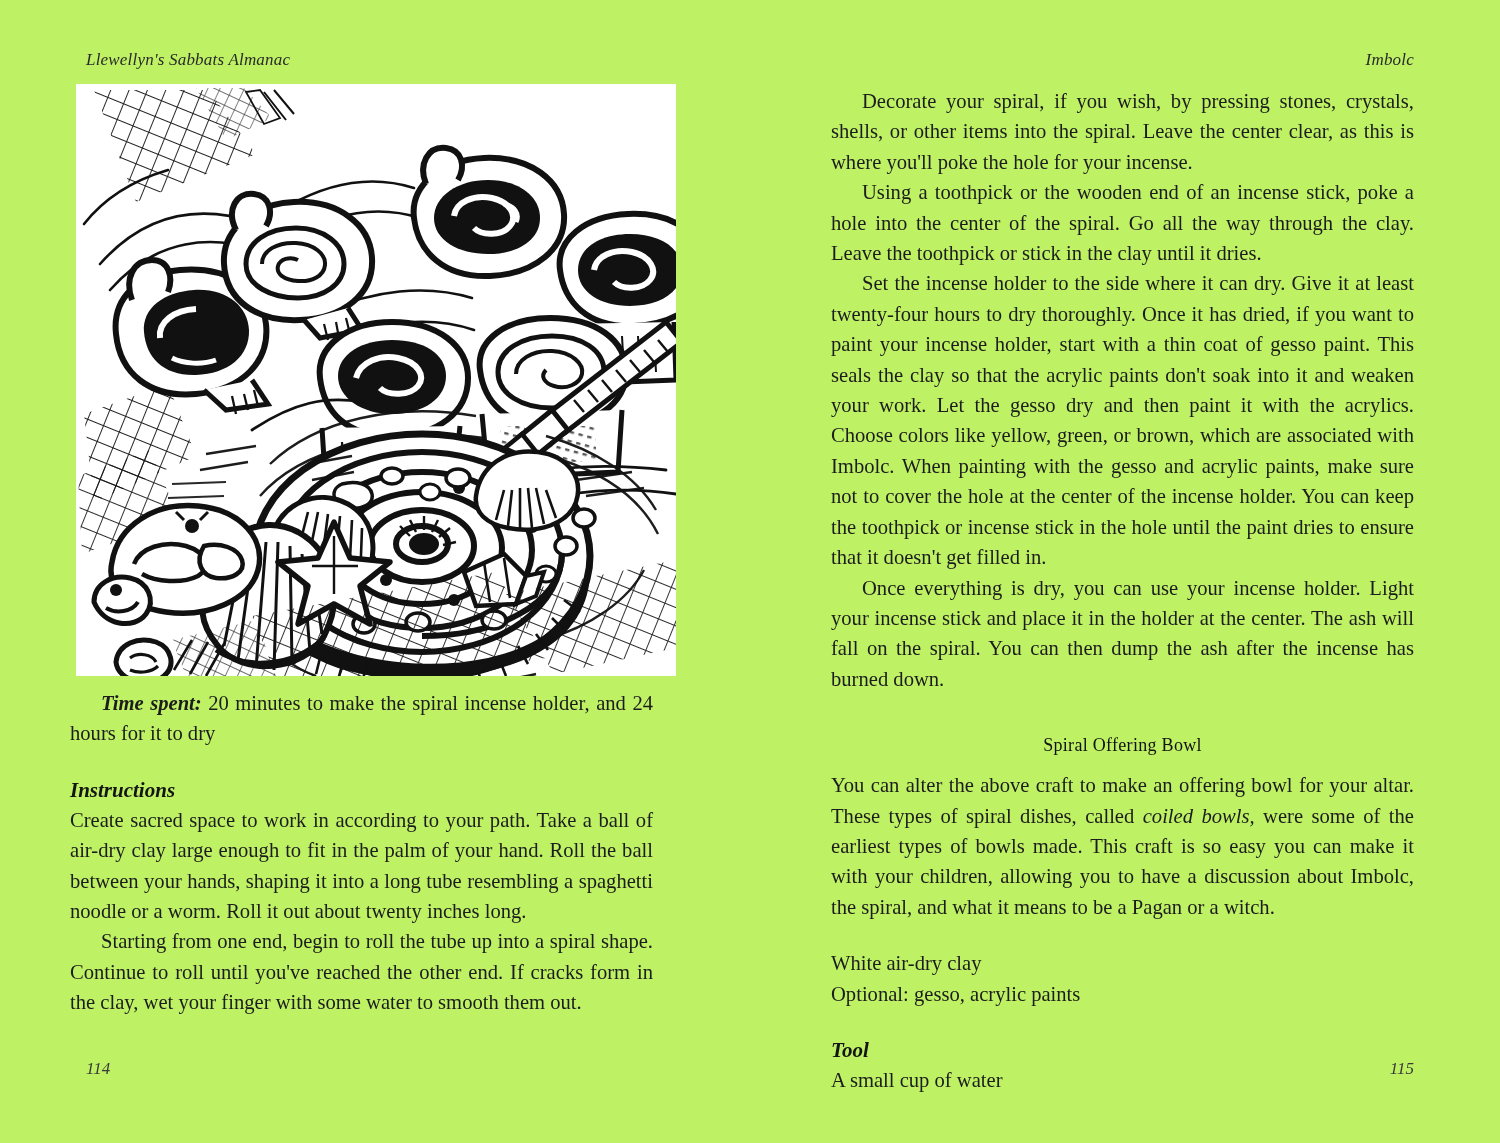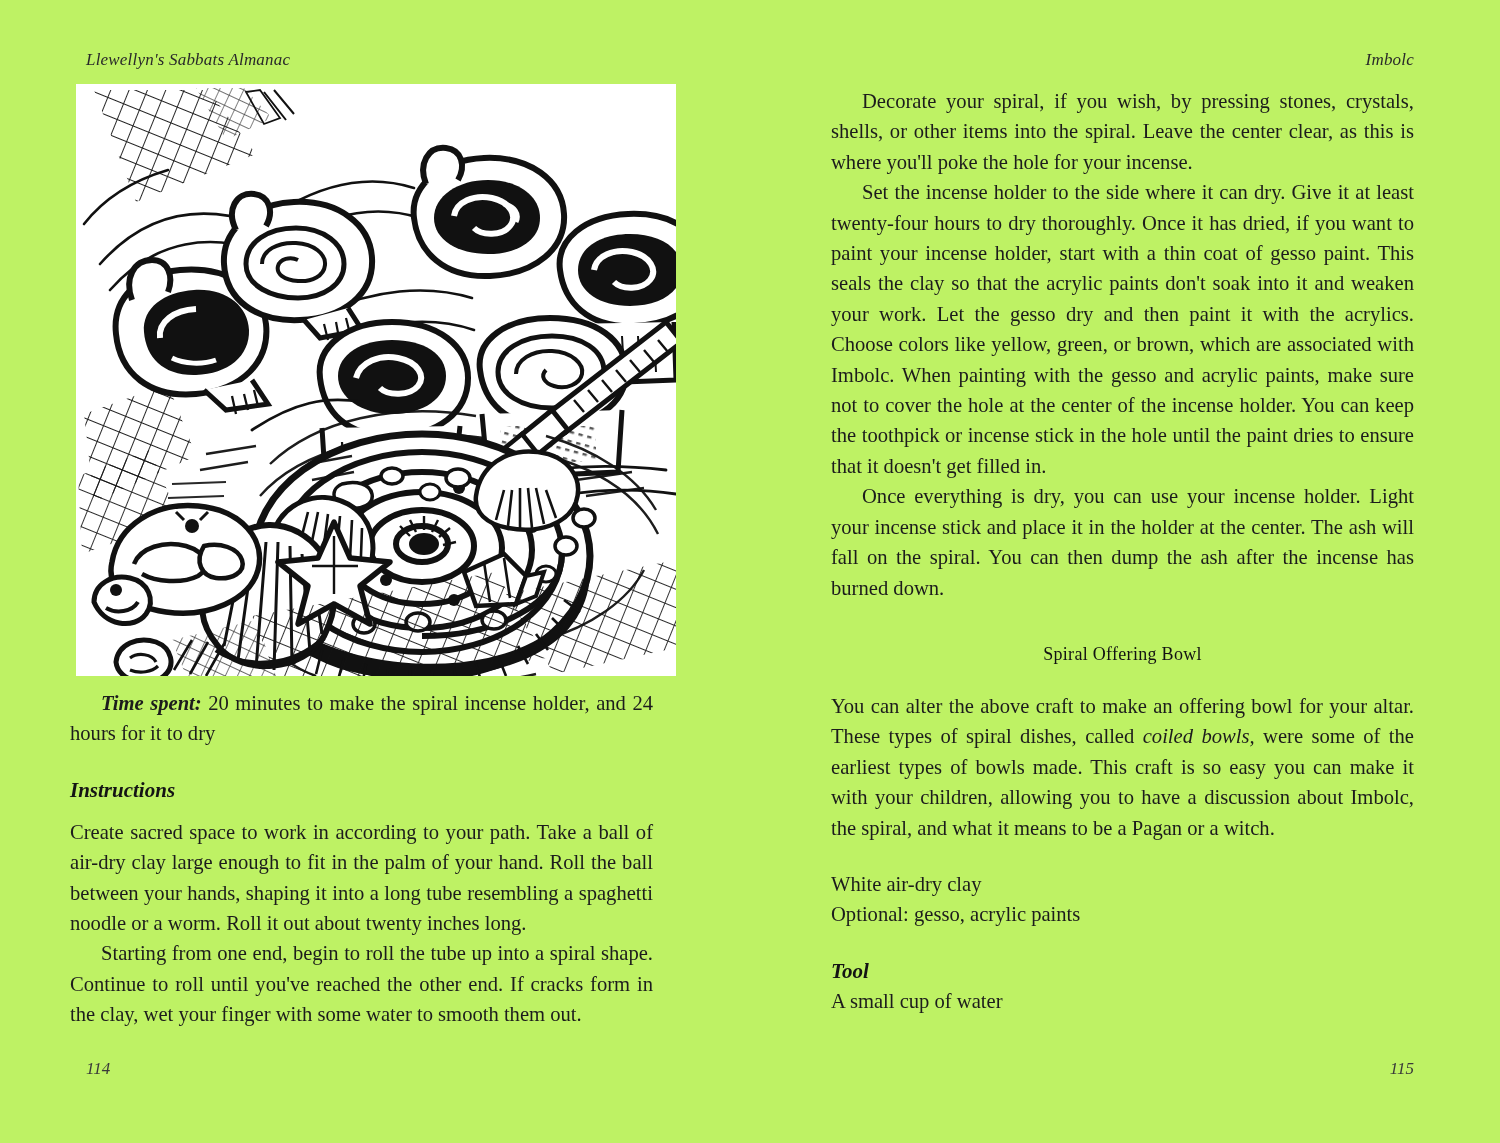--- a/index.html
+++ b/index.html
@@ -55,21 +55,21 @@
   p.body {
     margin: 0;
     font-size: 20.6px;
     line-height: 30.4px;
     text-align: justify;
     text-justify: inter-word;
     hyphens: none;
     color: #1c1c1c;
   }
   p.body.indent { text-indent: 31px; }
-  p.body.noindent { text-indent: 0; margin-top: 12px; }
+  p.body.noindent { text-indent: 0; }
 
   .run-in {
     font-style: italic;
     font-weight: bold;
   }
   .ital { font-style: italic; }
 
   
   h3.subhead {
     margin: 0;
@@ -424,20 +424,21 @@
 
     <h3 class="subhead">Instructions</h3>
 
     <p class="body noindent">Create sacred space to work in according to your path. Take a ball of air-dry clay large enough to fit in the palm of your hand. Roll the ball between your hands, shaping it into a long tube resembling a spaghetti noodle or a worm. Roll it out about twenty inches long.</p>
     <p class="body indent">Starting from one end, begin to roll the tube up into a spiral shape. Continue to roll until you've reached the other end. If cracks form in the clay, wet your finger with some water to smooth them out.</p>
   </div>
 
   <div class="column right">
 
     <p class="body indent">Decorate your spiral, if you wish, by pressing stones, crystals, shells, or other items into the spiral. Leave the center clear, as this is where you'll poke the hole for your incense.</p>
+    <p class="body indent">Using a toothpick or the wooden end of an incense stick, poke a hole into the center of the spiral. Go all the way through the clay. Leave the toothpick or stick in the clay until it dries.</p>
     <p class="body indent">Set the incense holder to the side where it can dry. Give it at least twenty-four hours to dry thoroughly. Once it has dried, if you want to paint your incense holder, start with a thin coat of gesso paint. This seals the clay so that the acrylic paints don't soak into it and weaken your work. Let the gesso dry and then paint it with the acrylics. Choose colors like yellow, green, or brown, which are associated with Imbolc. When painting with the gesso and acrylic paints, make sure not to cover the hole at the center of the incense holder. You can keep the toothpick or incense stick in the hole until the paint dries to ensure that it doesn't get filled in.</p>
     <p class="body indent">Once everything is dry, you can use your incense holder. Light your incense stick and place it in the holder at the center. The ash will fall on the spiral. You can then dump the ash after the incense has burned down.</p>
 
     <div class="gap-lg"></div>
 
     <h2 class="section-title">Spiral Offering Bowl</h2>
 
     <div class="gap-sm" style="height:8px;"></div>
 
     <p class="body noindent"><span>You can alter the above craft to make an offering bowl for your altar. These types of spiral dishes, called </span><span class="ital">coiled bowls,</span><span> were some of the earliest types of bowls made. This craft is so easy you can make it with your children, allowing you to have a discussion about Imbolc, the spiral, and what it means to be a Pagan or a witch.</span></p>

